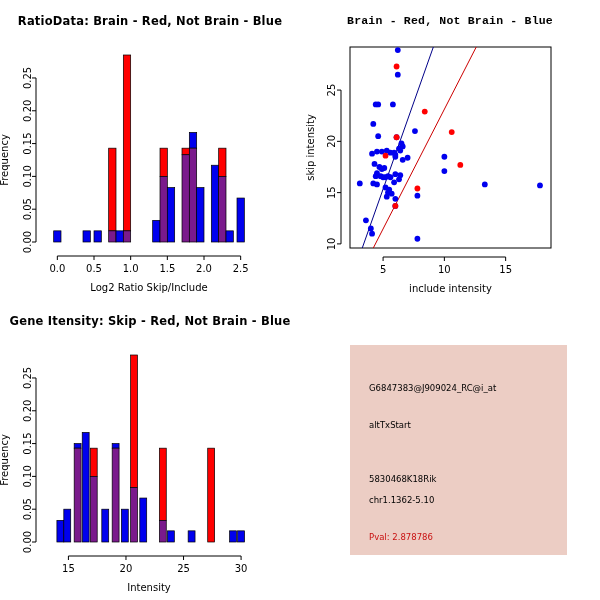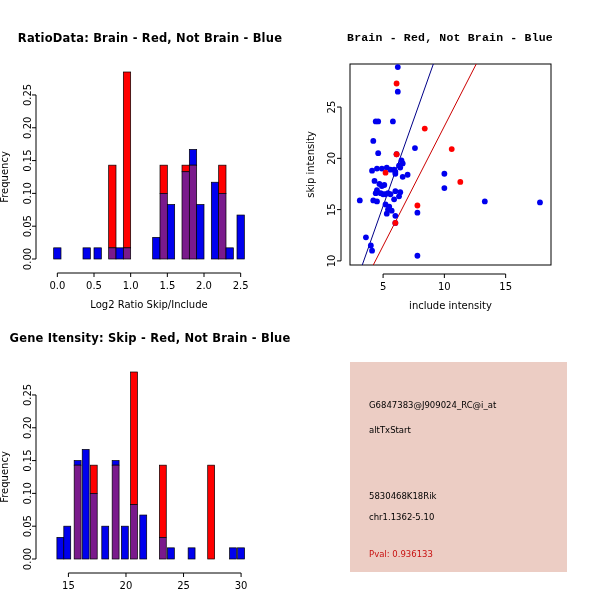--- a/index.html
+++ b/index.html
@@ -11,21 +11,20 @@
     width: 600px;
     height: 600px;
     position: relative;
     font-family: "DejaVu Sans", sans-serif;
     overflow: hidden;
   }
   .panel {
     position: absolute;
     width: 300px;
     height: 300px;
-    margin-top: 17px;
   }
   #panel-tl { left: 0;   top: 0; }
   #panel-tr { left: 300px; top: 0; }
   #panel-bl { left: 0;   top: 300px; }
   #panel-br { left: 300px; top: 300px; }
 
   .panel-title {
     position: absolute;
     left: 0;
     width: 300px;
@@ -286,18 +285,18 @@
         <line x1="36" y1="77.96491228070175" x2="32" y2="77.96491228070175" stroke="#000" stroke-width="1"></line>
         <text x="28" y="77.96491228070175" fill="#000" font-family="&quot;DejaVu Sans&quot;, sans-serif" font-size="10" text-anchor="middle" dominant-baseline="middle" transform="rotate(-90 28 77.96491228070175)">0.25</text>
       </g>
       <text x="8" y="159.98245614035088" fill="#000" font-family="&quot;DejaVu Sans&quot;, sans-serif" font-size="10" text-anchor="middle" transform="rotate(-90 8 159.98245614035088)">Frequency</text>
     </svg>
 </div>
 
 <div class="panel" id="panel-br">
   <div class="info-box" id="info-box">
     <div class="info-line" style="top:38px">G6847383@J909024_RC@i_at</div>
-    <div class="info-line" style="top:63px">altTxStart</div>
+    <div class="info-line" style="top:75px">altTxStart</div>
     <div class="info-line" style="top:129px">5830468K18Rik</div>
     <div class="info-line" style="top:150px">chr1.1362-5.10</div>
-    <div class="info-line pval" style="top:187px">Pval: 0.936133</div>
+    <div class="info-line pval" style="top:187px">Pval: 2.878786</div>
   </div>
 </div>
 
 </body></html>

